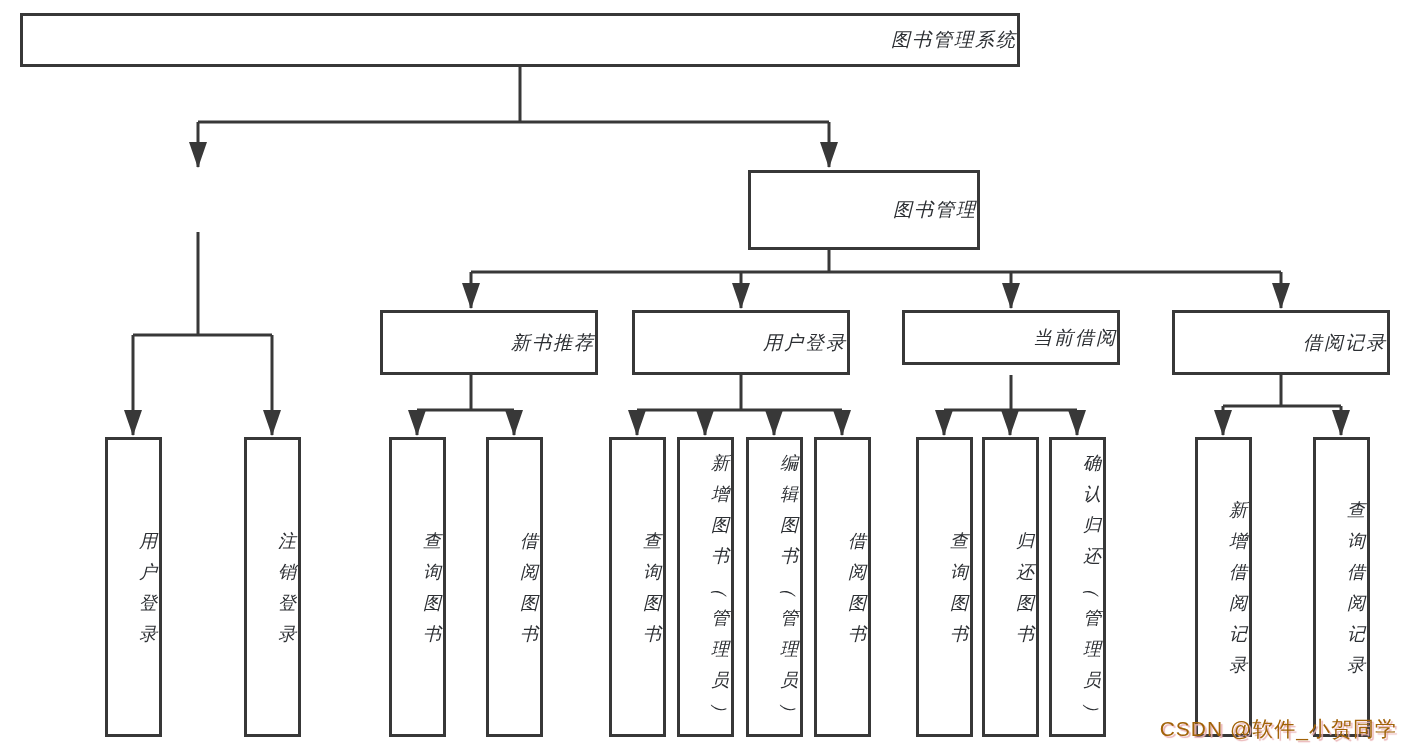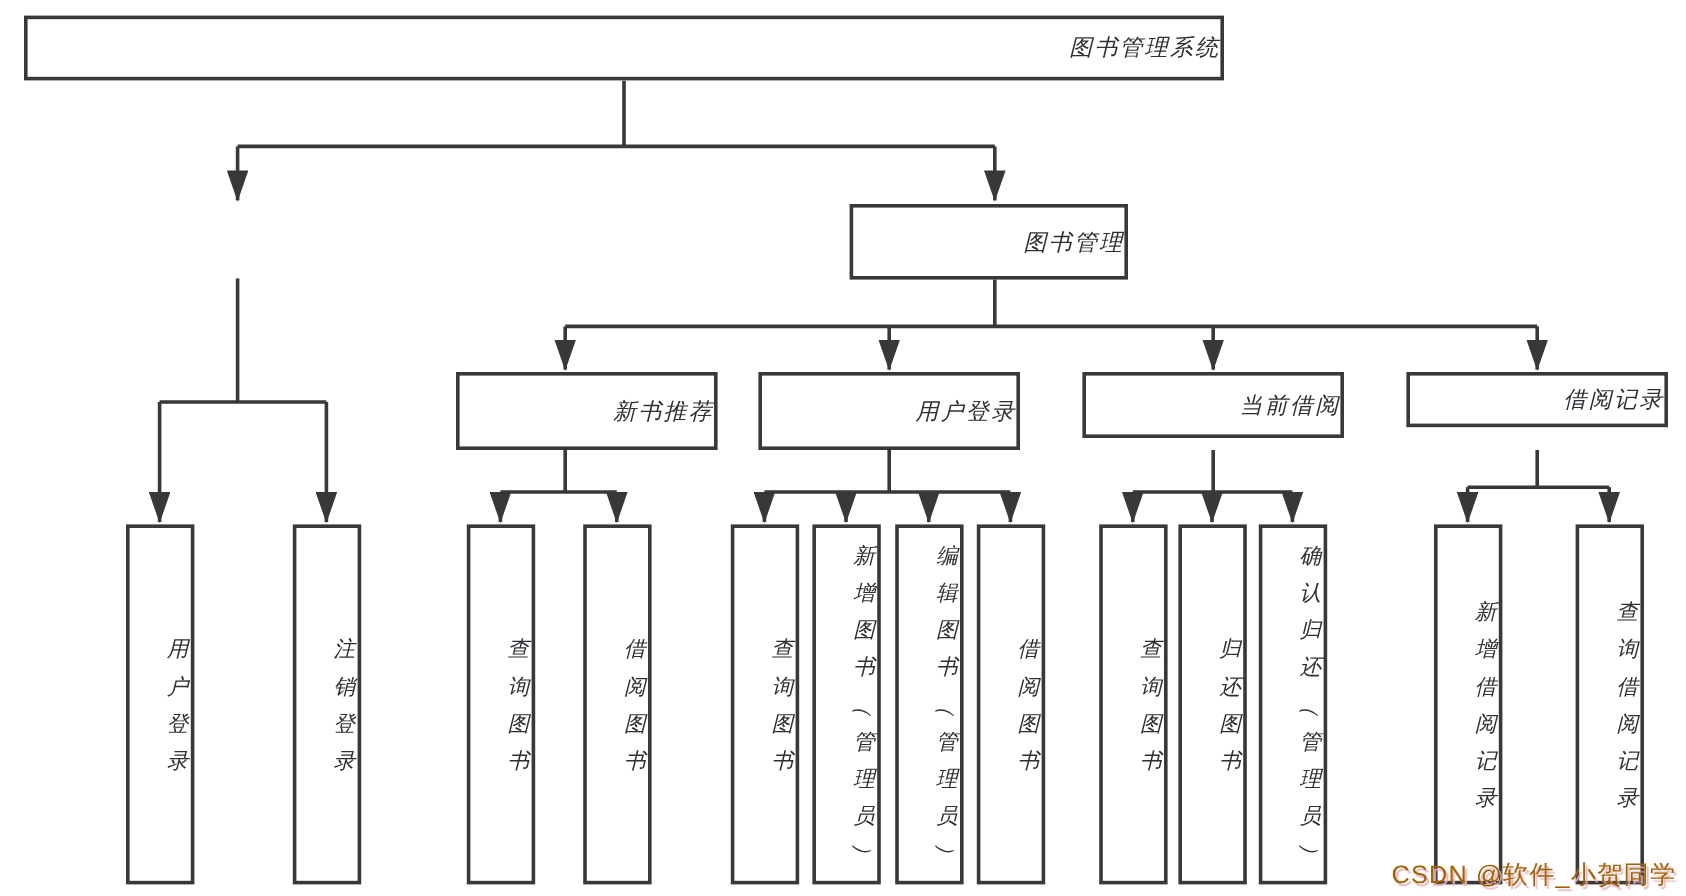--- a/index.html
+++ b/index.html
@@ -70,34 +70,34 @@
 
     <path class="rail" d="M1281,375 V406 M1223,406 H1341"></path>
     <line class="arrow" x1="1223" y1="406" x2="1223" y2="435"></line>
     <line class="arrow" x1="1341" y1="406" x2="1341" y2="435"></line>
   </svg>
 
   <div class="box" style="left:20px;top:13px;width:1000px;height:54px">
     <span class="hlabel">图书管理系统</span>
   </div>
 
-  <div class="box" style="left:708px;top:170px;width:232px;height:63px">
+  <div class="box" style="left:748px;top:170px;width:232px;height:80px">
     <span class="hlabel">图书管理</span>
   </div>
 
   <div class="box" style="left:380px;top:310px;width:218px;height:65px">
     <span class="hlabel">新书推荐</span>
   </div>
   <div class="box" style="left:632px;top:310px;width:218px;height:65px">
     <span class="hlabel">用户登录</span>
   </div>
   <div class="box" style="left:902px;top:310px;width:218px;height:55px">
     <span class="hlabel">当前借阅</span>
   </div>
-  <div class="box" style="left:1172px;top:310px;width:218px;height:46px">
+  <div class="box" style="left:1172px;top:310px;width:218px;height:65px">
     <span class="hlabel">借阅记录</span>
   </div>
 
   <div class="box vbox" style="left:105px">
     <span class="vlabel">
         <span class="vchar">用</span>
         <span class="vchar">户</span>
         <span class="vchar">登</span>
         <span class="vchar">录</span>
       </span>

